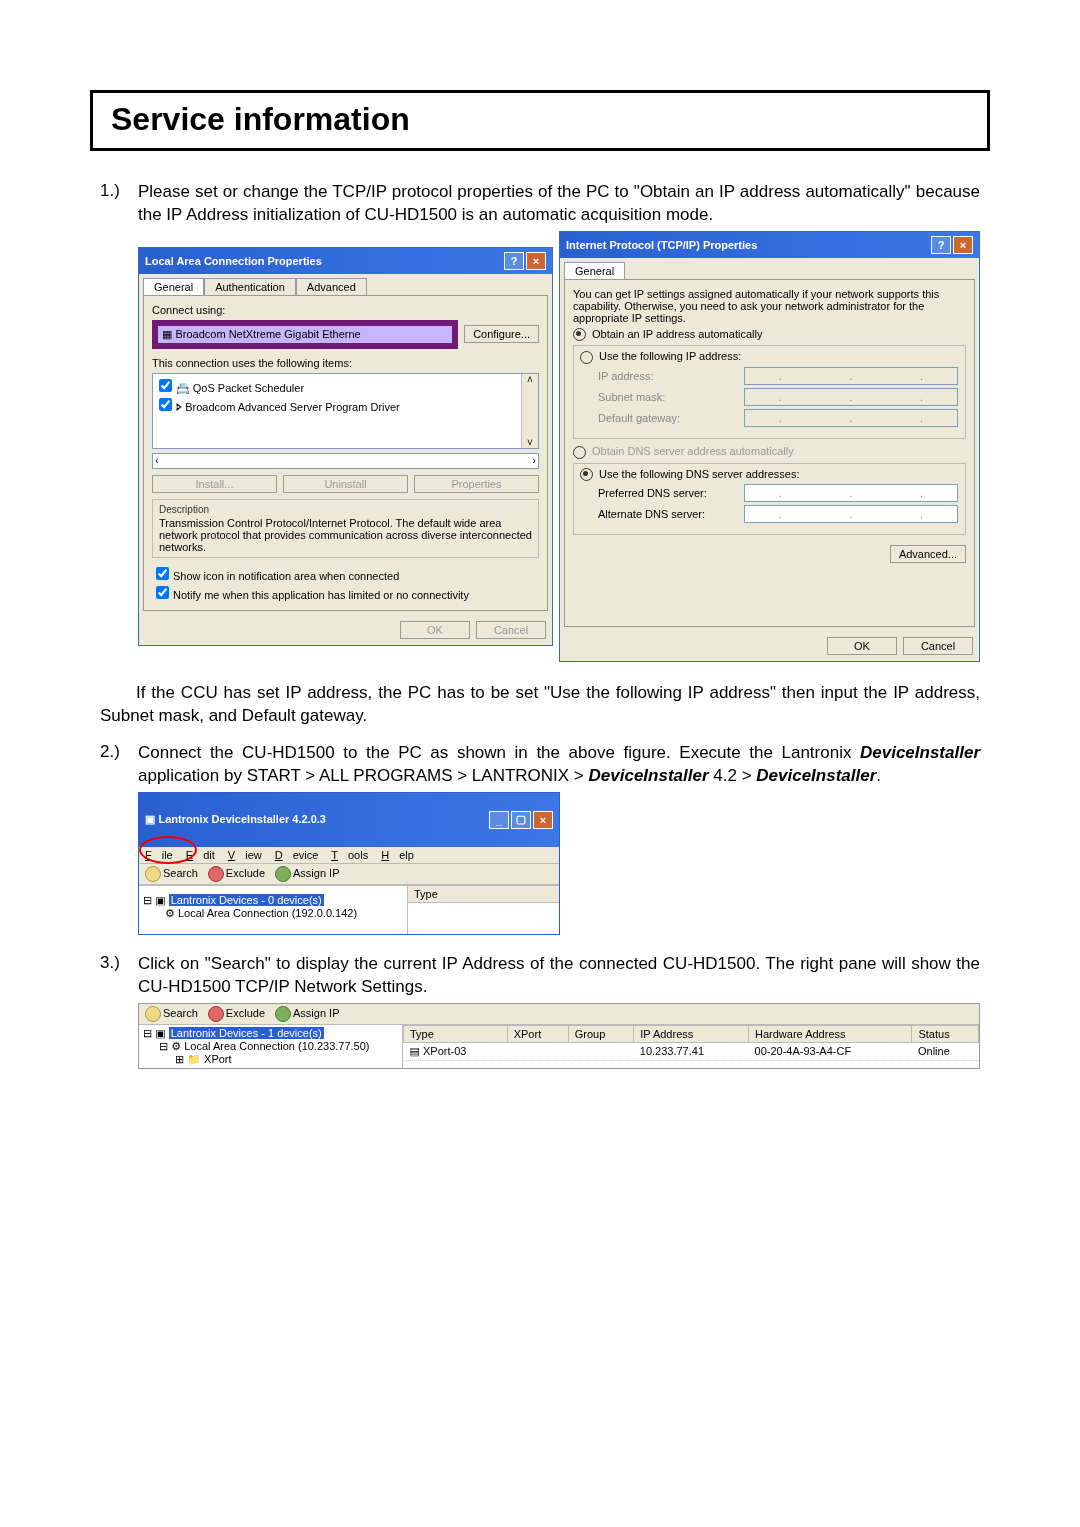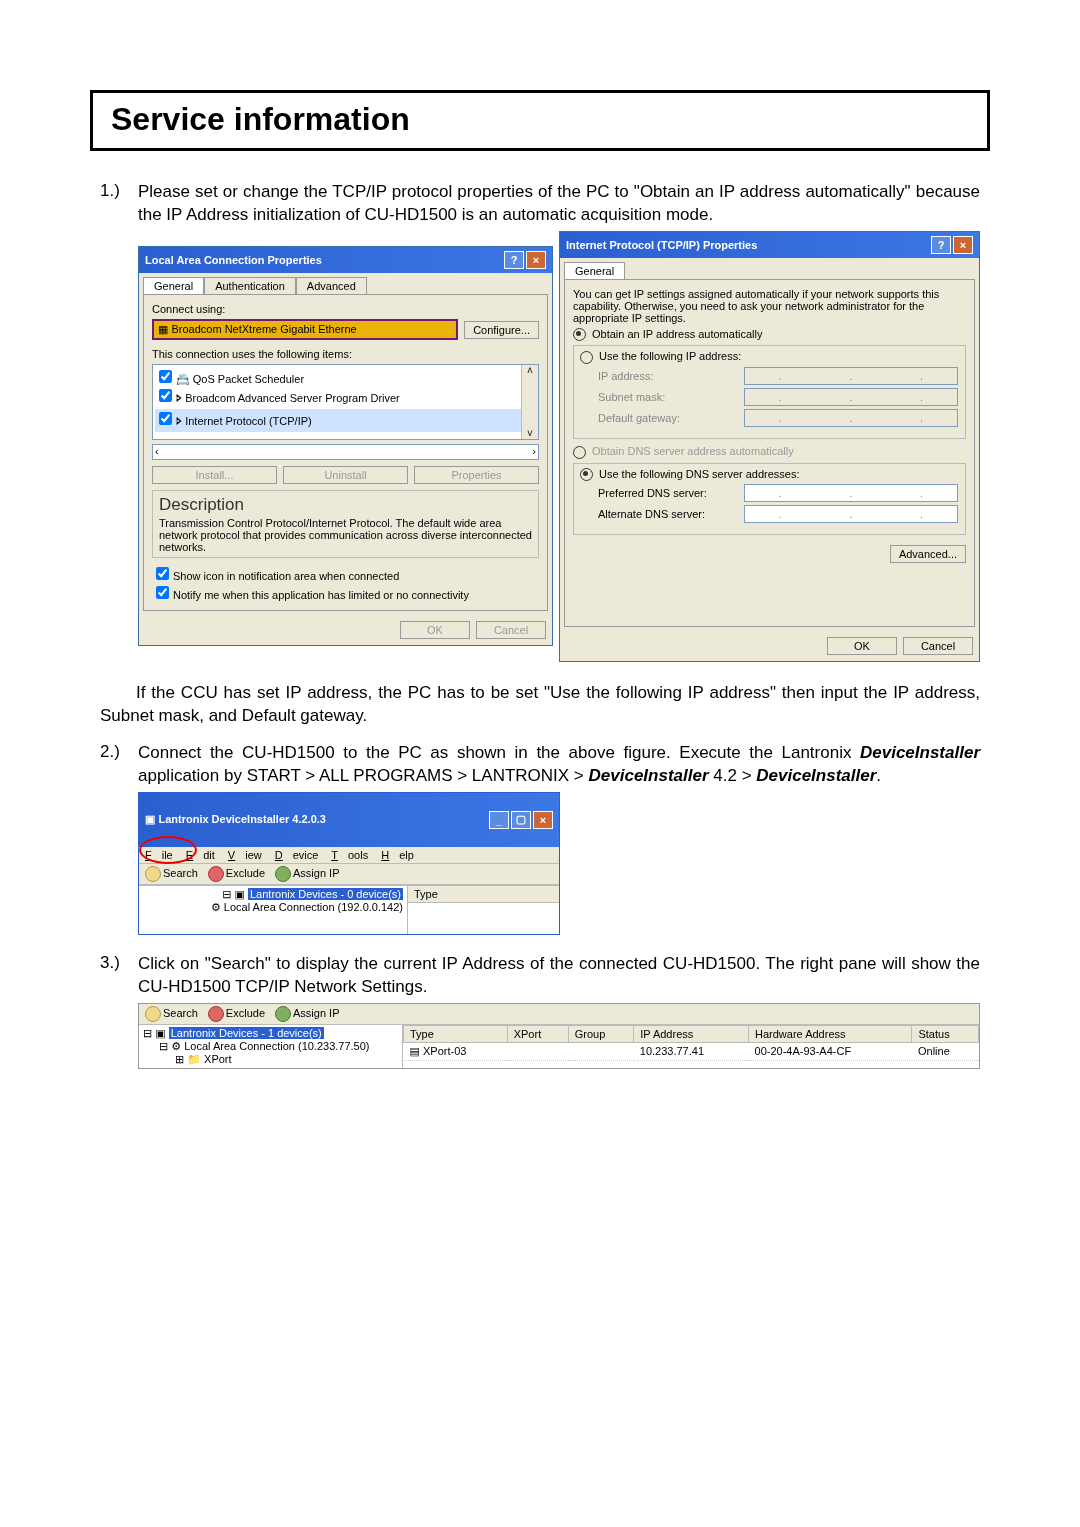--- a/index.html
+++ b/index.html
@@ -82,21 +82,21 @@
     padding:2px 10px;background:#ece9d8;
     font-size:11px;
   }
   .tab.active { background:#fff; position:relative; z-index:2; }
   .tab-body {
     border:1px solid #999;background:#fff;
     margin:0 4px 4px 4px;padding:8px;
   }
   .row-line { display:flex; align-items:center; gap:6px; margin-bottom:6px; }
   .inset {
-    background:#eab308;border:2px solid #701a75;
+    background:#c4b5fd;border:6px solid #701a75;
     flex:1;padding:2px 4px;
   }
   .cfgbtn {
     border:1px solid #999;background:#ece9d8;
     padding:2px 8px;font-size:11px;
   }
   .listbox {
     border:1px solid #7f9db9;background:#fff;
     height:70px;overflow:hidden;padding:2px;
     position:relative;margin-bottom:4px;
@@ -107,21 +107,21 @@
     background:#ece9d8;border-left:1px solid #bbb;
     display:flex;flex-direction:column;justify-content:space-between;
     align-items:center;font-size:10px;
   }
   .btnrow { display:flex; gap:6px; margin-bottom:6px; }
   .btnrow .cfgbtn { flex:1; text-align:center; }
   .disabled { color:#999; }
   .fieldset {
     border:1px solid #bbb;padding:4px 6px;margin-bottom:6px;
   }
-  .fieldset-title { color:#333;font-size:17px; }
+  .fieldset-title { color:#333;font-size:10px; }
   .footer-btns { display:flex;justify-content:flex-end;gap:6px;padding:6px; }
   .footer-btns .cfgbtn { width:70px;text-align:center; }
   
   .dlg2 { width:420px; }
   .radio { width:11px;height:11px;border:1px solid #333;border-radius:50%;display:inline-block;margin-right:6px;vertical-align:middle; }
   .radio.sel::after{content:"";display:block;width:5px;height:5px;background:#333;border-radius:50%;margin:2px;}
   .ipfield {
     background:#fff;border:1px solid #7f9db9;
     height:16px;flex:1;margin-left:6px;
     display:flex;justify-content:space-around;align-items:center;color:#888;
@@ -140,21 +140,21 @@
     display:flex;justify-content:space-between;align-items:center;
   }
   .di-menu { background:#ece9d8;padding:2px 6px;border-bottom:1px solid #bbb; }
   .di-menu span { margin-right:10px; }
   .di-tool { background:#ece9d8;padding:2px 6px;border-bottom:1px solid #bbb;display:flex;gap:10px;align-items:center; }
   .circ { width:14px;height:14px;border-radius:50%;display:inline-block;margin-right:2px;vertical-align:middle; }
   .circ.y{background:#f1d98b;border:1px solid #b89b3d;}
   .circ.r{background:#d66;border:1px solid #a33;}
   .circ.g{background:#7fae5e;border:1px solid #4a7b2d;}
   .di-body { display:flex;background:#fff;height:48px;border-top:1px solid #bbb; }
-  .di-left { width:260px;border-right:1px solid #bbb;padding:2px 4px;text-align:right; }
+  .di-left { width:260px;border-right:1px solid #bbb;padding:8px 4px; }
   .di-right { flex:1;padding:0; }
   .di-right-h { background:#ece9d8;border-bottom:1px solid #bbb;padding:2px 6px; }
   .hl { background:#2a5fd0;color:#fff;padding:0 2px; }
   .search-ring {
     position:absolute;border:2px solid #e00;border-radius:50%;
     width:54px;height:24px;pointer-events:none;
   }
   
   .wide {
     margin:2px 10px 0 48px;border:1px solid #999;background:#ece9d8;
@@ -205,21 +205,20 @@
         <div class="row-line">
           <div class="inset">
             <span>▦ </span><span>Broadcom NetXtreme Gigabit Etherne</span>
           </div>
           <button class="cfgbtn">Configure...</button>
         </div>
         <div style="margin:8px 0 4px 0;">This connection uses the following items:</div>
         <div class="listbox">
           <div><input type="checkbox" class="chk" checked="" style=""><span>📇 </span><span>QoS Packet Scheduler</span></div>
           <div><input type="checkbox" class="chk" checked="" style=""><span>🢖 </span><span>Broadcom Advanced Server Program Driver</span></div>
-          <div style="background:#cde3ff;"><input type="checkbox" class="chk" checked="" style=""><span>🢖 </span><span>Internet Protocol (TCP/IP)</span></div>
           <div class="scroll-ind">
               <span>˄</span>
               <span>˅</span>
             </div>
         </div>
         <div style="background:#fff;border:1px solid #7f9db9;height:14px;margin-bottom:6px;position:relative;">
           <span style="position:absolute;left:2px;">‹</span>
           <span style="position:absolute;right:2px;">›</span>
         </div>
         <div class="btnrow">

